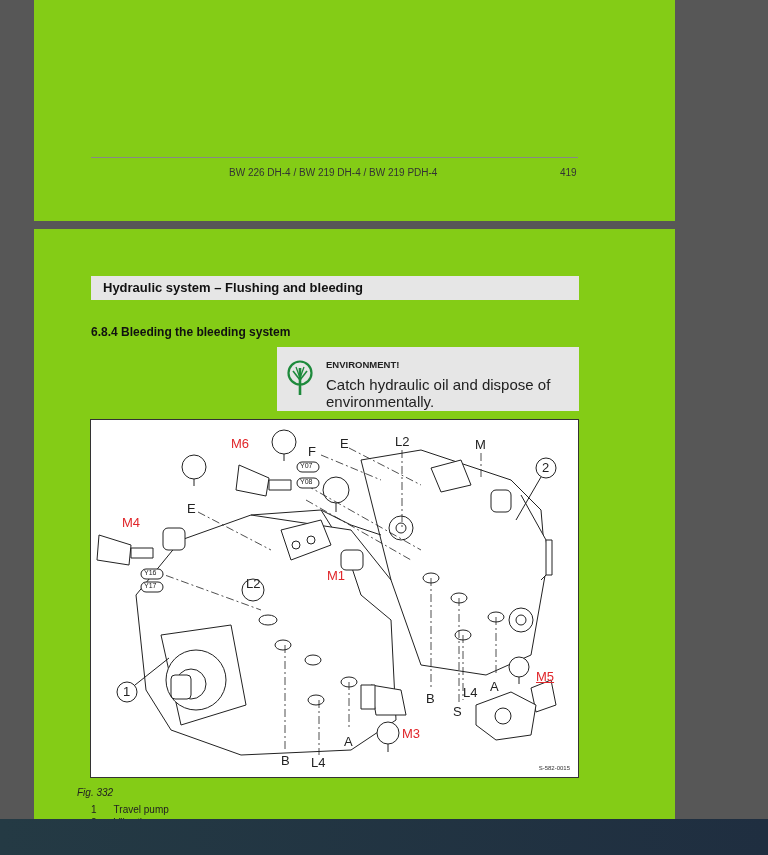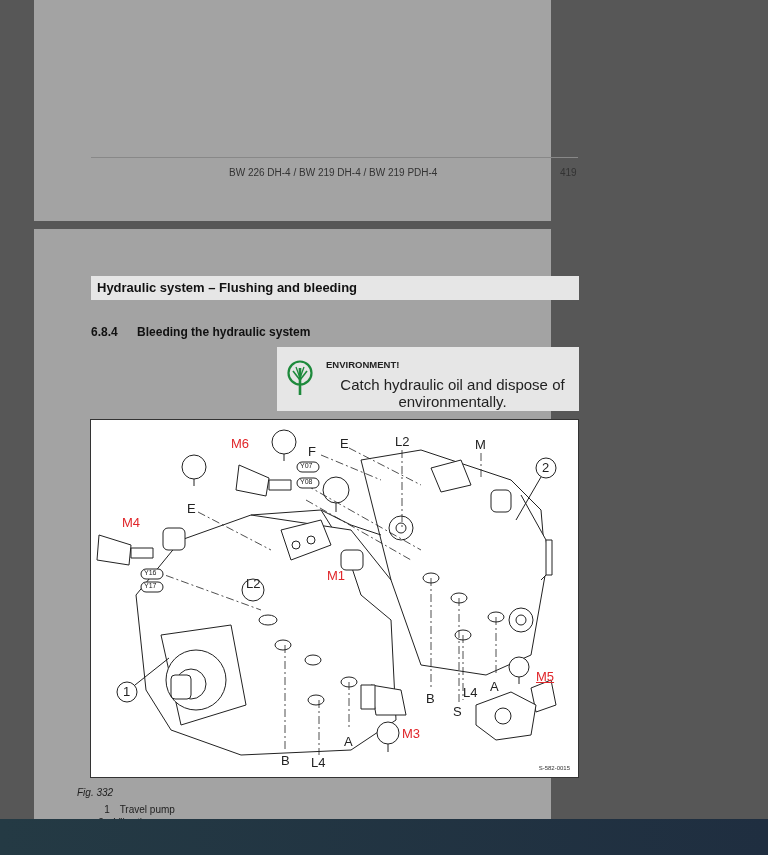--- a/index.html
+++ b/index.html
@@ -1,27 +1,27 @@
 <!DOCTYPE html>
 <html><head>
 <meta charset="utf-8">
 <style>
   html,body{margin:0;padding:0;}
   body{width:768px;height:855px;background:#575757;position:relative;overflow:hidden;font-family:"Liberation Sans",sans-serif;color:#222;}
-  .page{position:absolute;left:34px;width:517px;background:#a3a3a3;text-align:center;}
+  .page{position:absolute;left:34px;width:641px;background:#84cc16;}
   #page1{top:0;height:221px;}
   #page2{top:229px;height:626px;}
   .footer-rule{position:absolute;left:57px;top:157px;width:487px;height:1px;background:#888;}
   .footer-text{position:absolute;top:167px;font-size:10px;color:#333;}
   .footer-model{left:195px;}
   .footer-pageno{left:526px;}
   .section-band{position:absolute;left:57px;top:47px;width:488px;height:24px;background:#e6e6e6;}
-  .section-band span{position:absolute;left:6px;top:4px;font-size:13px;font-weight:bold;color:#111;}
+  .section-band span{position:absolute;left:12px;top:4px;font-size:13px;font-weight:bold;color:#111;}
   .subheading{position:absolute;left:57px;top:96px;font-size:12px;font-weight:bold;color:#111;}
-  .subheading .num{margin-right:16px;}
+  .subheading .num{margin-right:0;}
   .env-box{position:absolute;left:243px;top:118px;width:302px;height:64px;background:#e6e6e6;}
   .env-icon{position:absolute;left:9px;top:13px;}
   .env-title{position:absolute;left:49px;top:12px;font-size:9.5px;font-weight:bold;color:#222;}
   .env-text{position:absolute;left:49px;top:29px;font-size:15px;color:#222;}
   .figure{position:absolute;left:56px;top:190px;width:487px;height:357px;border:1px solid #333;background:#fff;overflow:hidden;}
   .figure svg{position:absolute;left:0;top:0;}
   .fig-label{position:absolute;font-size:13px;color:#222;}
   .fig-label.red{color:#e0262a;}
   .fig-code{position:absolute;right:8px;bottom:6px;font-size:6px;color:#333;}
   .fig-caption{position:absolute;left:43px;top:558px;font-size:10px;font-style:italic;color:#222;}
@@ -38,21 +38,21 @@
   <div class="footer-text footer-model">BW 226 DH-4 / BW 219 DH-4 / BW 219 PDH-4</div>
   <div class="footer-text footer-pageno">419</div>
 </div>
 
 <div class="page" id="page2">
   <div class="section-band">
     <span>Hydraulic system – Flushing and bleeding</span>
   </div>
   <div class="subheading">
     <span class="num">6.8.4</span>
-    <span>Bleeding the hydraulic system</span>
+    <span>Bleeding the bleeding system</span>
   </div>
 
   <div class="env-box">
     <span class="env-icon">
       <svg width="28" height="36" viewBox="0 0 28 36">
         <circle cx="14" cy="13" r="11.5" fill="none" stroke="#1e8a3c" stroke-width="2.2"></circle>
         <line x1="14" y1="8" x2="14" y2="35" stroke="#1e8a3c" stroke-width="2.6"></line>
         <line x1="14" y1="20" x2="7" y2="11" stroke="#1e8a3c" stroke-width="1.6"></line>
         <line x1="14" y1="20" x2="21" y2="11" stroke="#1e8a3c" stroke-width="1.6"></line>
         <line x1="14" y1="18" x2="10" y2="7" stroke="#1e8a3c" stroke-width="1.3"></line>

